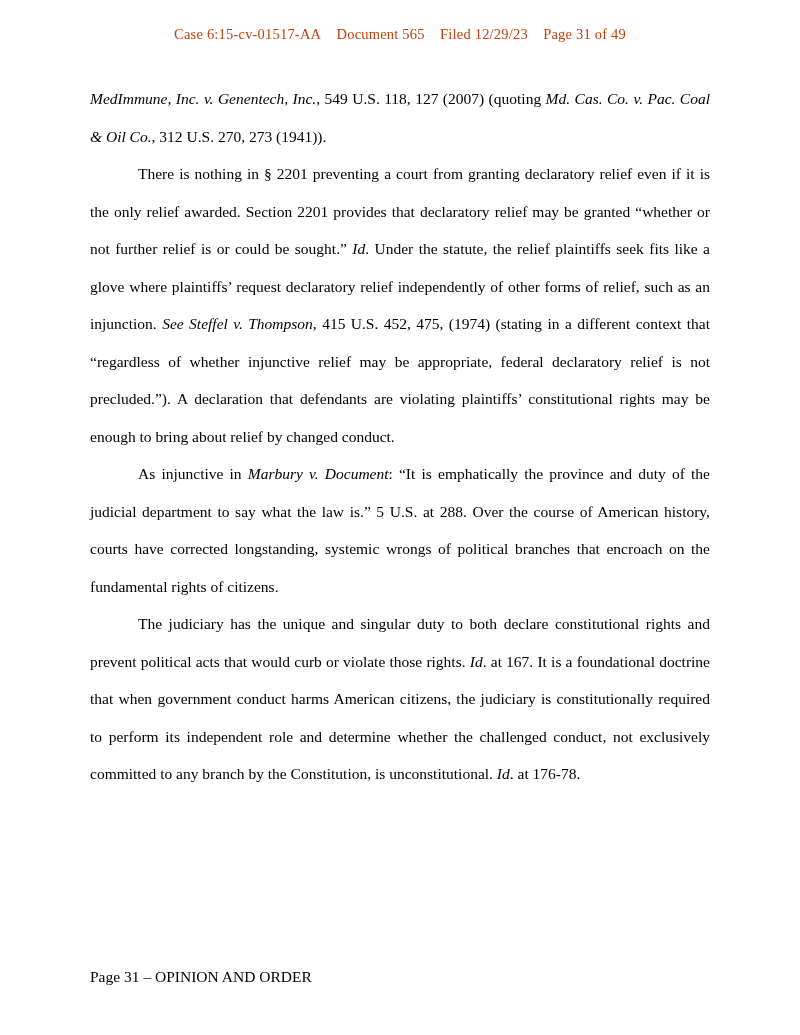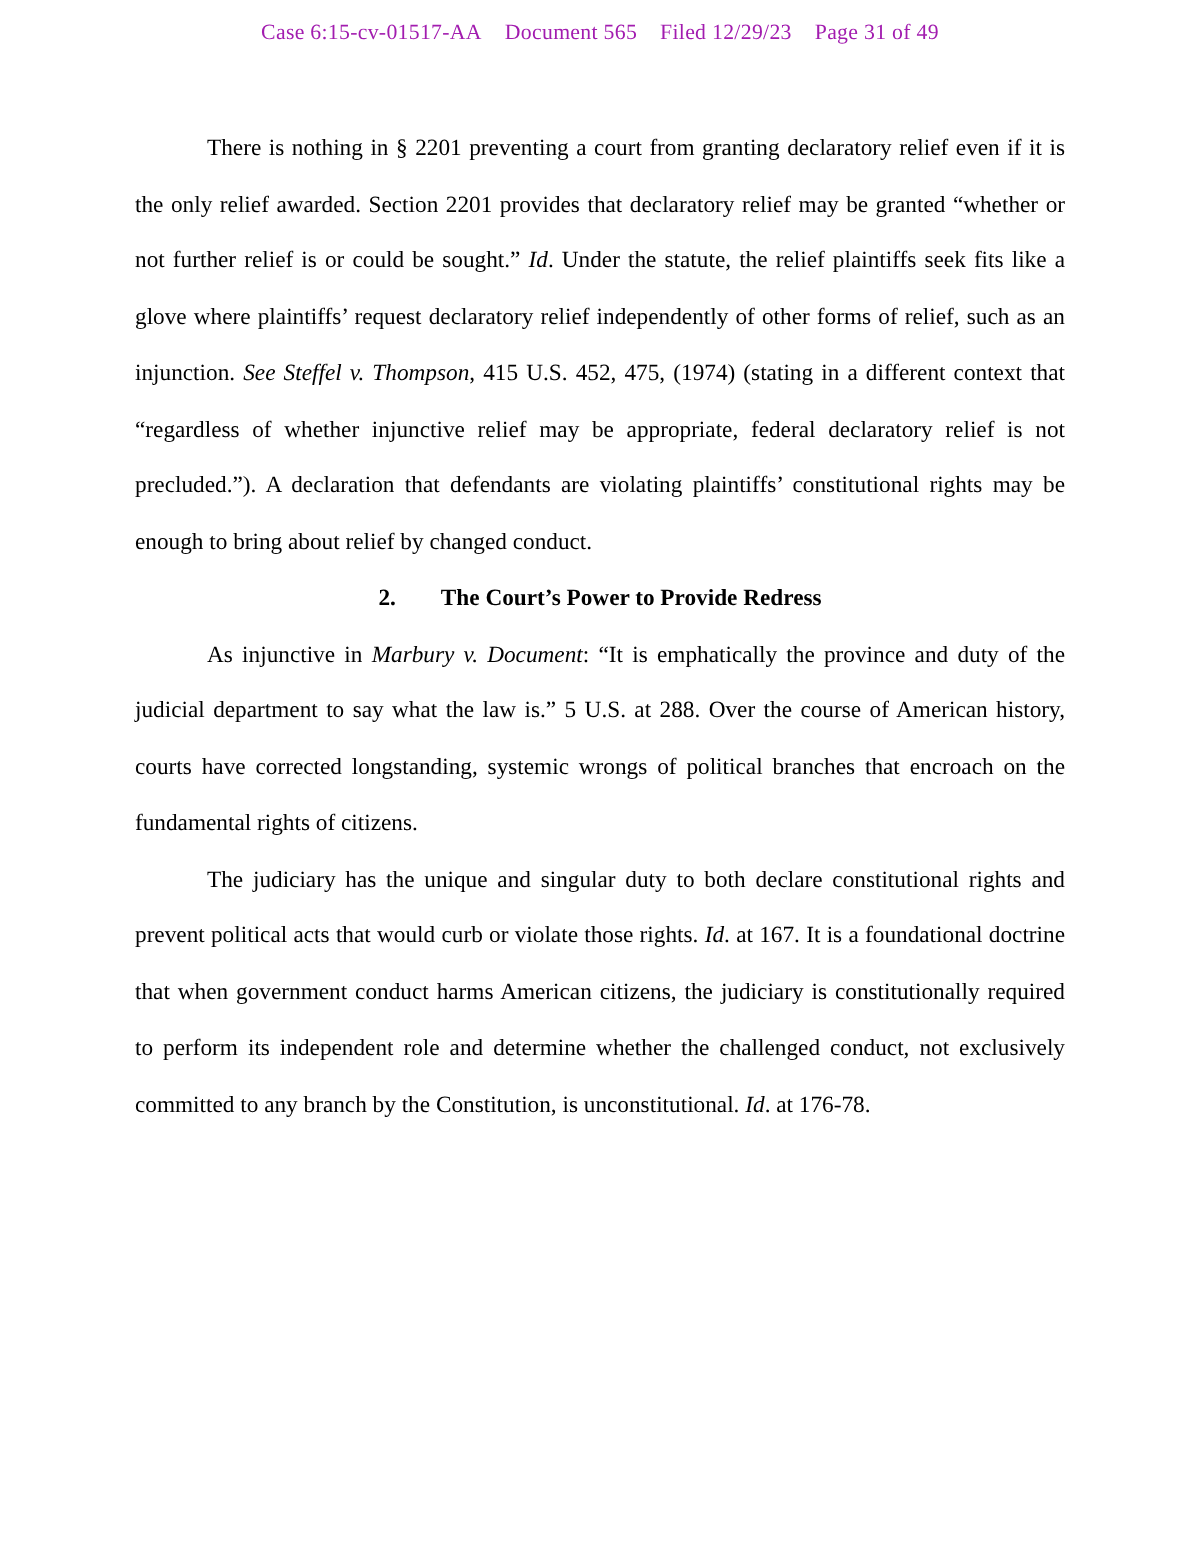--- a/index.html
+++ b/index.html
@@ -65,31 +65,32 @@
     bottom: 48px;
     font-size: 15.5px;
     line-height: 20px;
   }
 </style>
 </head>
 <body>
 
 <div class="page">
 
-  <div class="header-stamp" style="color: #a21caf;">
+  <div class="header-stamp" style="color: #c2410c; margin-top: 12px;">
     <span>Case 6:15-cv-01517-AA</span><span>&nbsp;&nbsp;&nbsp;&nbsp;</span><span>Document 565</span><span>&nbsp;&nbsp;&nbsp;&nbsp;</span><span>Filed 12/29/23</span><span>&nbsp;&nbsp;&nbsp;&nbsp;</span><span>Page 31 of 49</span>
   </div>
 
   <div class="body-area">
 
+    <p class="para"><span class="i">MedImmune, Inc. v. Genentech, Inc.</span><span>, 549 U.S. 118, 127 (2007) (quoting </span><span class="i">Md. Cas. Co. v. Pac. Coal &amp; Oil Co.</span><span>, 312 U.S. 270, 273 (1941)).</span></p>
 
     <p class="para indent"><span>There is nothing in § 2201 preventing a court from granting declaratory relief even if it is the only relief awarded.  Section 2201 provides that declaratory relief may be granted “whether or not further relief is or could be sought.”  </span><span class="i">Id</span><span>.  Under the statute, the relief plaintiffs seek fits like a glove where plaintiffs’ request declaratory relief independently of other forms of relief, such as an injunction.  </span><span class="i">See Steffel v. Thompson</span><span>, 415 U.S. 452, 475, (1974) (stating in a different context that “regardless of whether injunctive relief may be appropriate, federal declaratory relief is not precluded.”).  A declaration that defendants are violating plaintiffs’ constitutional rights may be enough to bring about relief by changed conduct.</span></p>
 
-    <p class="center-head"><span class="num">2.</span><span>The Court’s Power to Provide Redress</span></p>
 
     <p class="para indent"><span>As injunctive in </span><span class="i">Marbury v. Document</span><span>: “It is emphatically the province and duty of the judicial department to say what the law is.”  5 U.S. at 288.  Over the course of American history, courts have corrected longstanding, systemic wrongs of political branches that encroach on the fundamental rights of citizens.</span></p>
 
     <p class="para indent"><span>The judiciary has the unique and singular duty to both declare constitutional rights and prevent political acts that would curb or violate those rights.  </span><span class="i">Id</span><span>. at 167.  It is a foundational doctrine that when government conduct harms American citizens, the judiciary is constitutionally required to perform its independent role and determine whether the challenged conduct, not exclusively committed to any branch by the Constitution, is unconstitutional.  </span><span class="i">Id</span><span>. at 176-78.</span></p>
 
   </div>
 
+  <div class="footer">Page 31 – OPINION AND ORDER</div>
 
 </div>
 
 </body></html>

